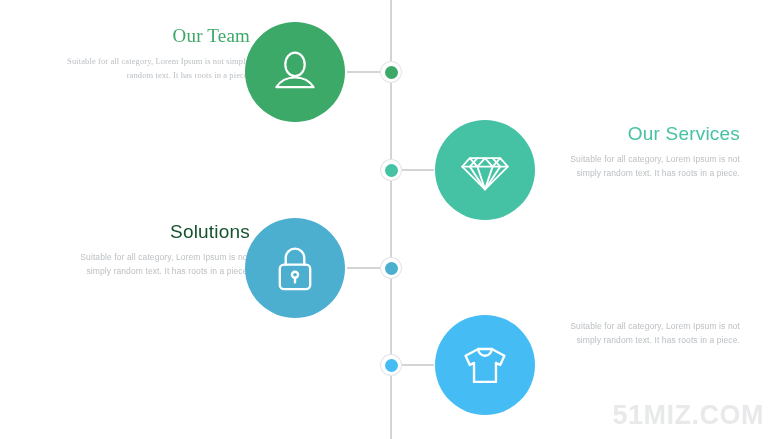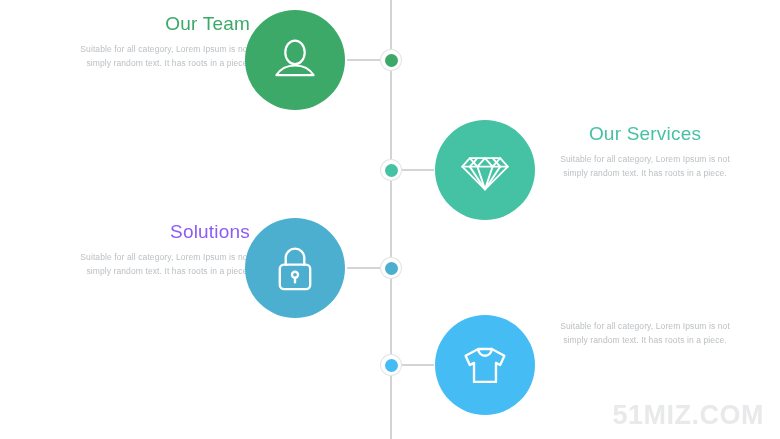--- a/index.html
+++ b/index.html
@@ -30,21 +30,21 @@
     background: #d2d4d6;
   }
 
   
   .row {
     position: absolute;
     left: 0;
     width: 780px;
     height: 120px;
   }
-  .row-1 { top: 0; }
+  .row-1 { top: 12px; font-family: Liberation Serif, serif; }
   .row-2 { top: 110px; }
   .row-3 { top: 208px; }
   .row-4 { top: 305px; }
 
   
   .icon-circle {
     position: absolute;
     width: 100px;
     height: 100px;
     border-radius: 50%;
@@ -67,21 +67,21 @@
     position: absolute;
     top: 14px;
     width: 190px;
   }
   .text-block.align-right {
     left: 60px;
     text-align: right;
   }
   .text-block.align-left {
     left: 550px;
-    text-align: center;
+    text-align: right;
   }
   .block-title {
     font-size: 19px;
     font-weight: normal;
     letter-spacing: 0.2px;
     margin: 0 0 7px 0;
     line-height: 1.1;
   }
   .block-desc {
     font-size: 8.5px;
@@ -176,21 +176,21 @@
       </span>
     </div>
     <div class="connector to-left"></div>
     <div class="node-dot">
       <span class="dot-inner" style="background: rgb(69, 194, 164);"></span>
     </div>
   </div>
 
   <div class="row row-3">
     <div class="text-block align-right">
-      <div class="block-title" style="color: #8b5cf6;">Solutions</div>
+      <div class="block-title" style="color: #14532d;">Solutions</div>
       <div class="block-desc">Suitable for all category, Lorem Ipsum is not simply random  text. It has roots in a piece.</div>
     </div>
     <div class="icon-circle left-side" style="background: rgb(76, 175, 208);">
       <span>
         <svg viewBox="0 0 64 64" fill="none" stroke="#ffffff" stroke-width="2.8" stroke-linecap="round" stroke-linejoin="round">
           <rect x="14" y="28" width="36" height="29" rx="5"></rect>
           <path d="M21 28v-8a11 11 0 0 1 22 0v8"></path>
           <circle cx="32" cy="40" r="3.6"></circle>
           <path d="M32 43.5v5.5"></path>
         </svg>

